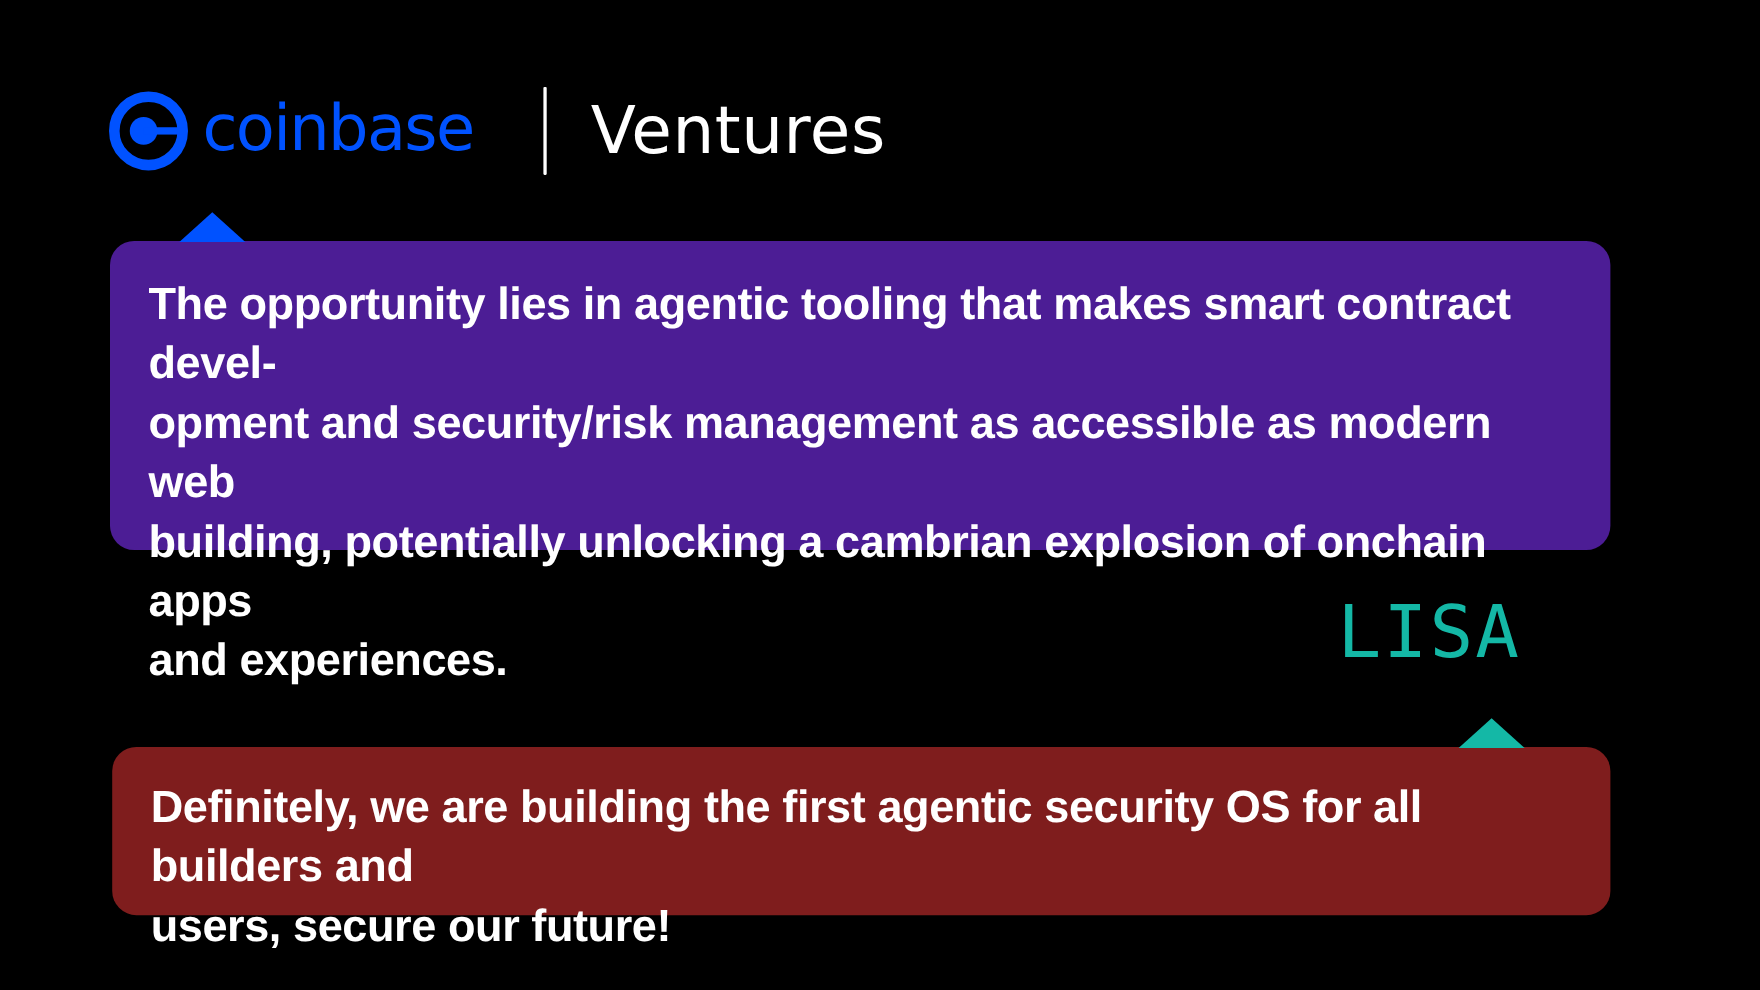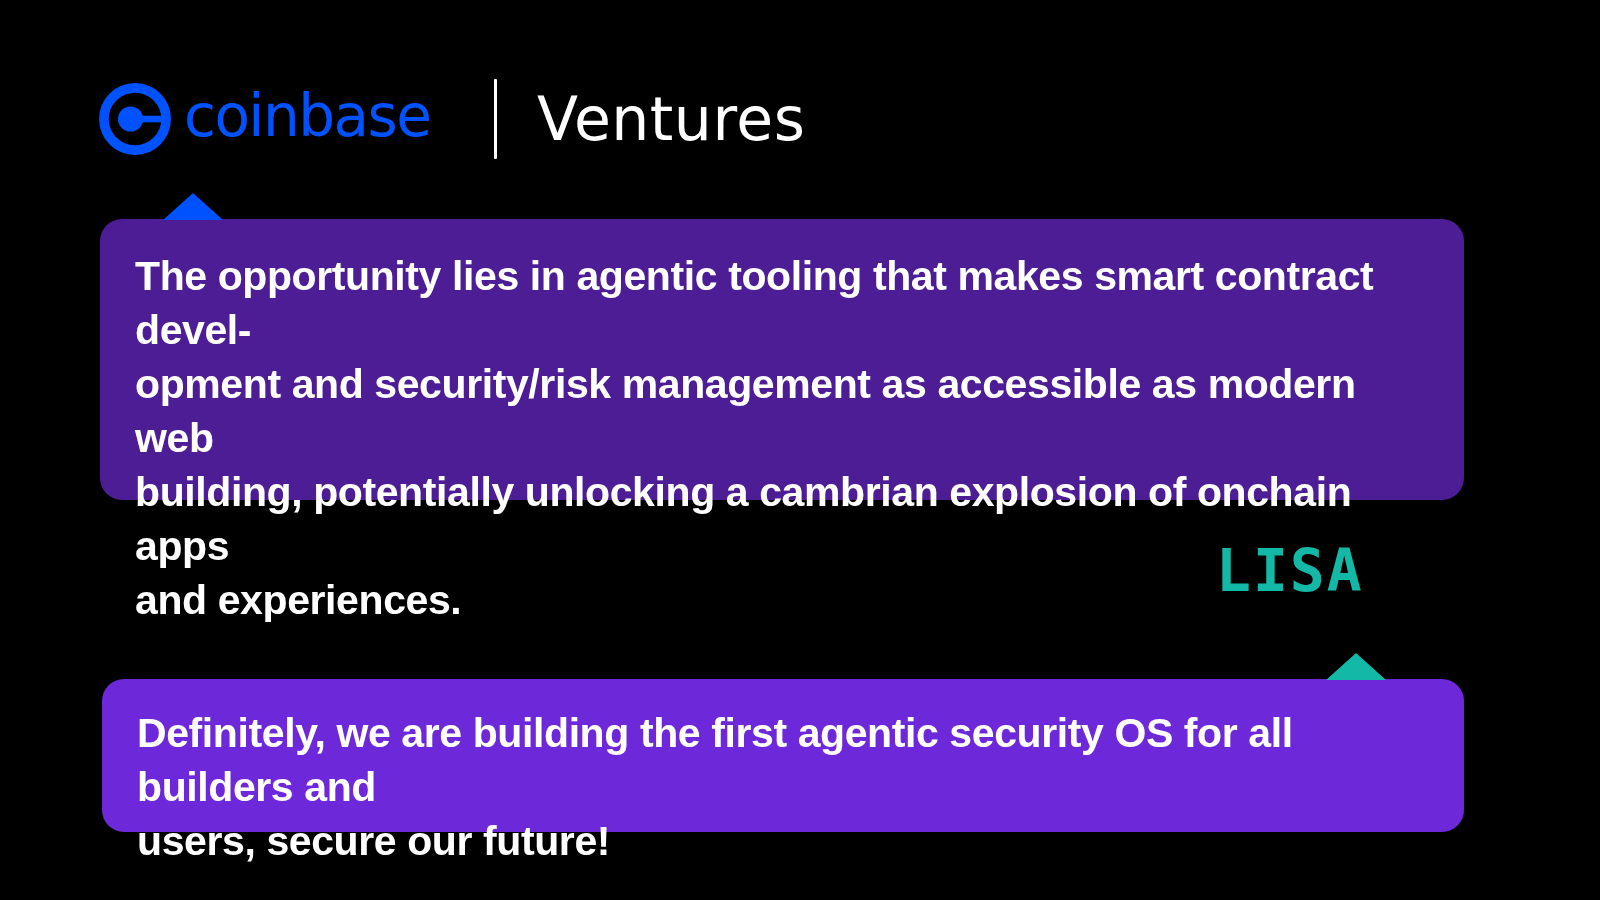--- a/index.html
+++ b/index.html
@@ -108,38 +108,38 @@
     left: 63px;
     border-bottom: 27px solid #0052ff;
   }
 
   
   #bubble-green {
     left: 102px;
     top: 667px;
     width: 1362px;
     height: 153px;
-    background: #6d28d9;
+    background: #7f1d1d;
     padding: 27px 34px 0 35px;
   }
   #bubble-green .tail-up {
     top: -26px;
     left: 1224px;
     border-bottom: 27px solid #14b8a6;
   }
 
   
   .speaker-label {
     position: absolute;
     left: 1216px;
     top: 530px;
     color: #14b8a6;
     font-family: "DejaVu Sans Mono", monospace;
-    font-weight: 700;
-    font-size: 58px;
+    font-weight: 400;
+    font-size: 66px;
     line-height: 1;
     letter-spacing: 2px;
     white-space: nowrap;
   }
 </style>
 </head>
 <body>
 
 <div class="stage">
 

